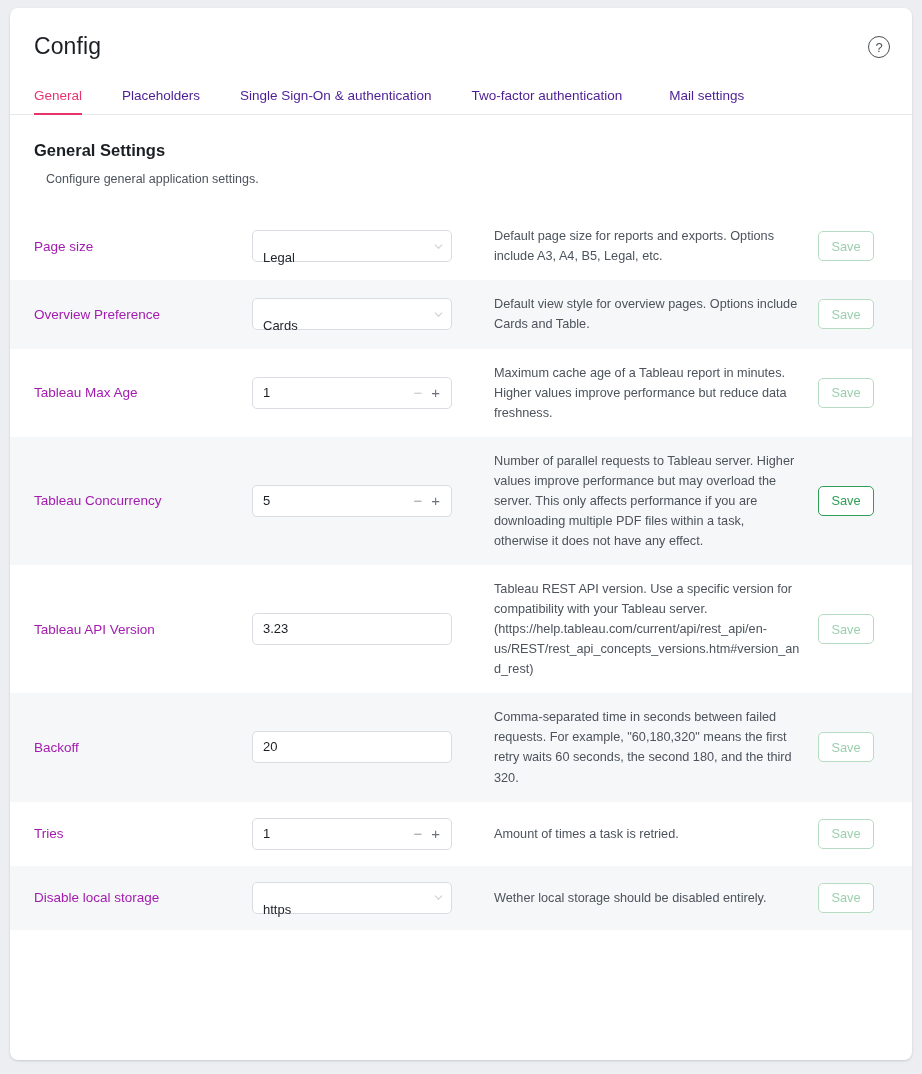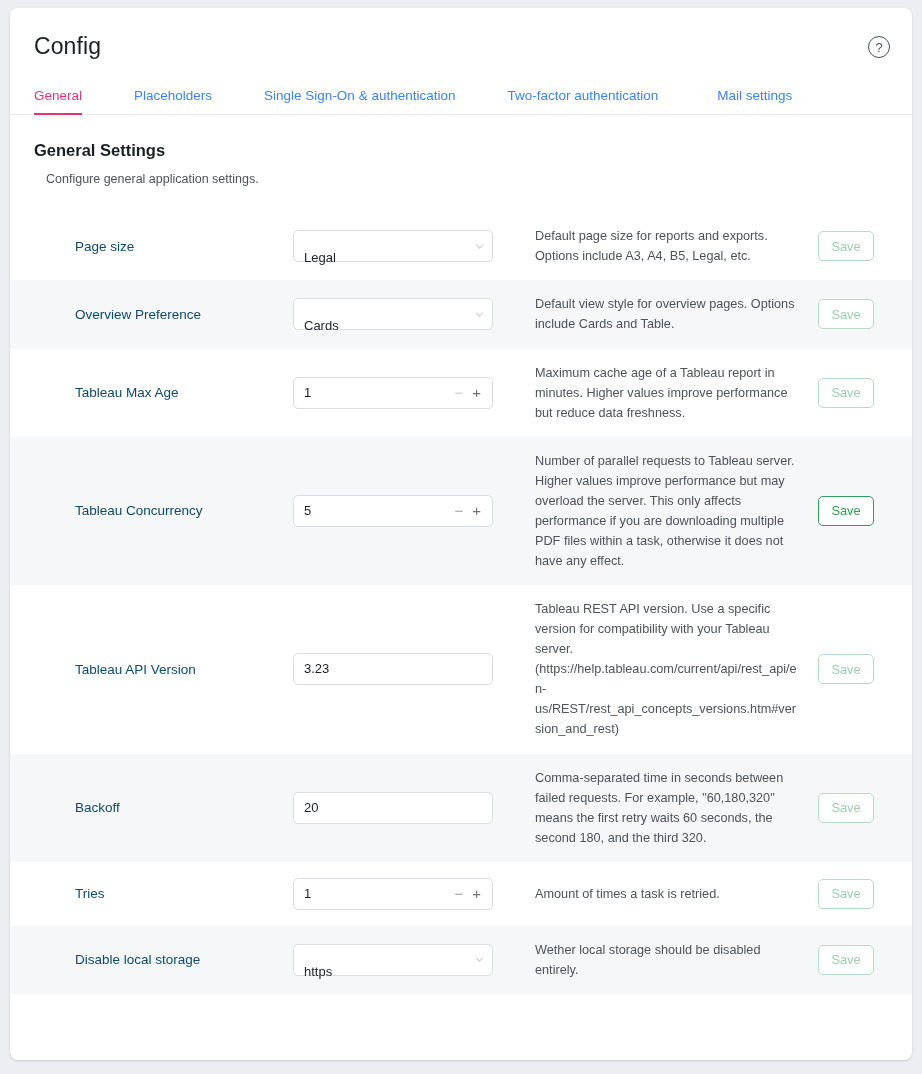--- a/index.html
+++ b/index.html
@@ -56,29 +56,29 @@
     cursor: pointer;
     background: transparent;
     padding: 0;
     font-family: "Liberation Sans", sans-serif;
   }
 
   
   .tabs {
     display: flex;
     align-items: flex-end;
-    gap: 12px;
+    gap: 0;
     margin-top: 22px;
     padding: 0 24px;
     border-bottom: 1px solid #e6e8eb;
     position: relative;
   }
   .tab {
     font-size: 13.5px;
-    color: #3b82f6;
+    color: #4c1d95;
     padding: 6px 0 10px 0;
     margin-right: 40px;
     cursor: pointer;
     white-space: nowrap;
     border-bottom: 2.5px solid transparent;
     position: relative;
     top: 1px;
   }
   .tab:last-child { margin-right: 0; margin-left: 7px; }
   .tab.active {
@@ -111,22 +111,21 @@
     align-items: center;
     padding: 14px 24px;
     min-height: 64px;
   }
   .row.striped { background: #f6f7f9; }
 
   .row-label {
     width: 218px;
     flex: 0 0 218px;
     font-size: 13.5px;
-    color: #0c4a6e;
-    margin-left: 41px;
+    color: #a21caf;
   }
   .row-control {
     width: 200px;
     flex: 0 0 200px;
   }
   .row-desc {
     flex: 1 1 auto;
     padding-left: 42px;
     padding-right: 16px;
     font-size: 12.7px;

